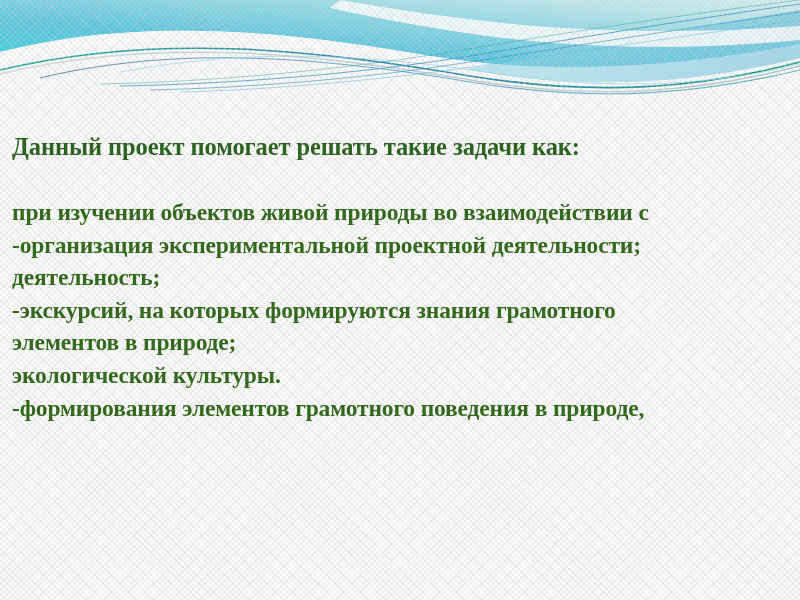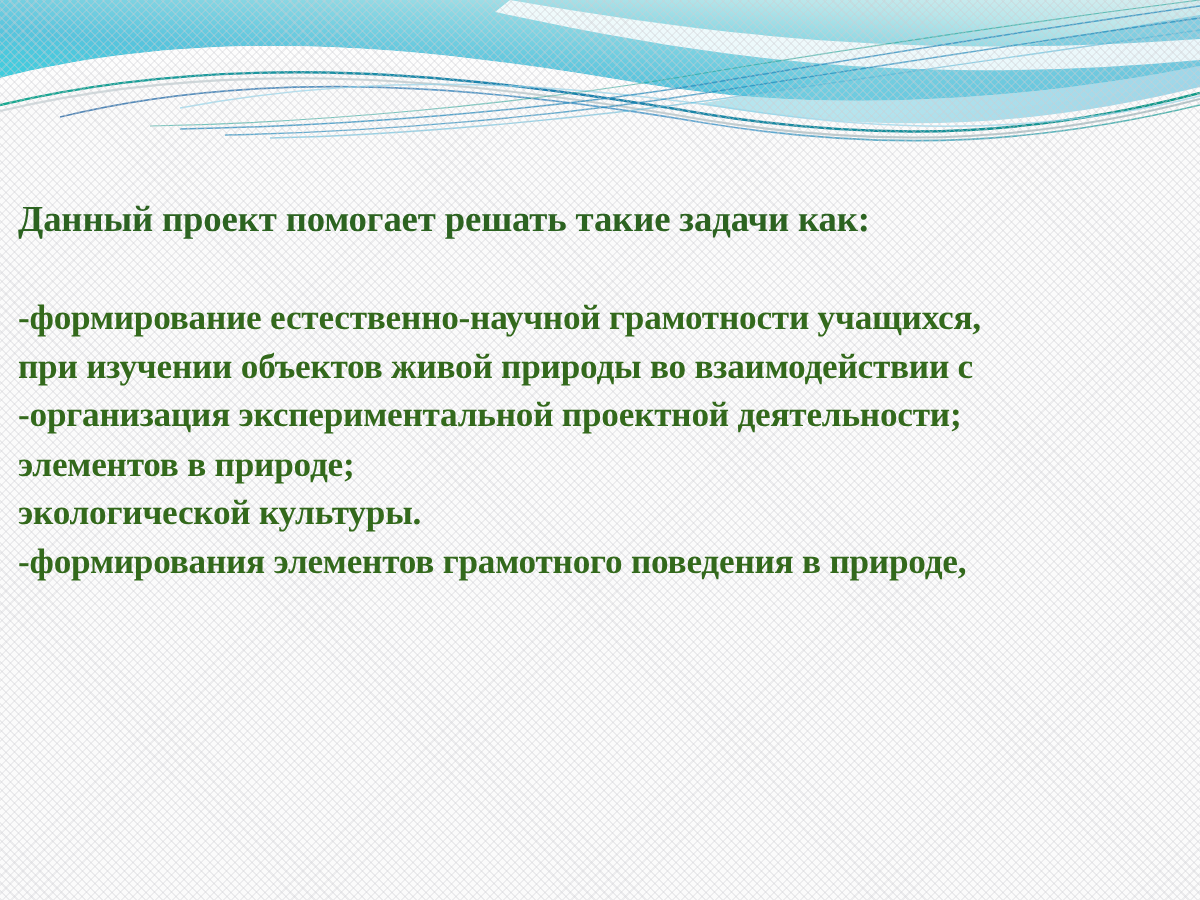--- a/index.html
+++ b/index.html
@@ -126,23 +126,24 @@
     <path d="M800,12 C700,26 600,42 470,62 C370,78 250,88 150,90" fill="none" stroke="#2187b9" stroke-width="0.9" opacity="0.7"></path>
     <path d="M800,20 C700,34 600,48 480,66 C380,80 270,90 180,92" fill="none" stroke="#56b6d5" stroke-width="0.9" opacity="0.6"></path>
     <path d="M800,0 C690,14 580,30 450,52 C340,70 210,82 100,84" fill="none" stroke="#1d9f91" stroke-width="0.8" opacity="0.6"></path>
   </svg>
 
   <div id="content">
 
     <div class="headline">Данный проект помогает решать такие задачи как:</div>
 
     <div class="body-block">
-      <div class="body-line">-формирование естественно-научной грамотности учащихся,</div>
       <div class="body-line">при изучении объектов живой природы во взаимодействии с</div>
       <div class="body-line">-организация экспериментальной проектной деятельности;</div>
+      <div class="body-line">деятельность;</div>
+      <div class="body-line">-экскурсий, на которых формируются знания грамотного</div>
       <div class="body-line">элементов в природе;</div>
       <div class="body-line">экологической культуры.</div>
       <div class="body-line">-формирования элементов грамотного поведения в природе,</div>
     </div>
 
   </div>
 
   <div id="texture"></div>
 </div>
 

